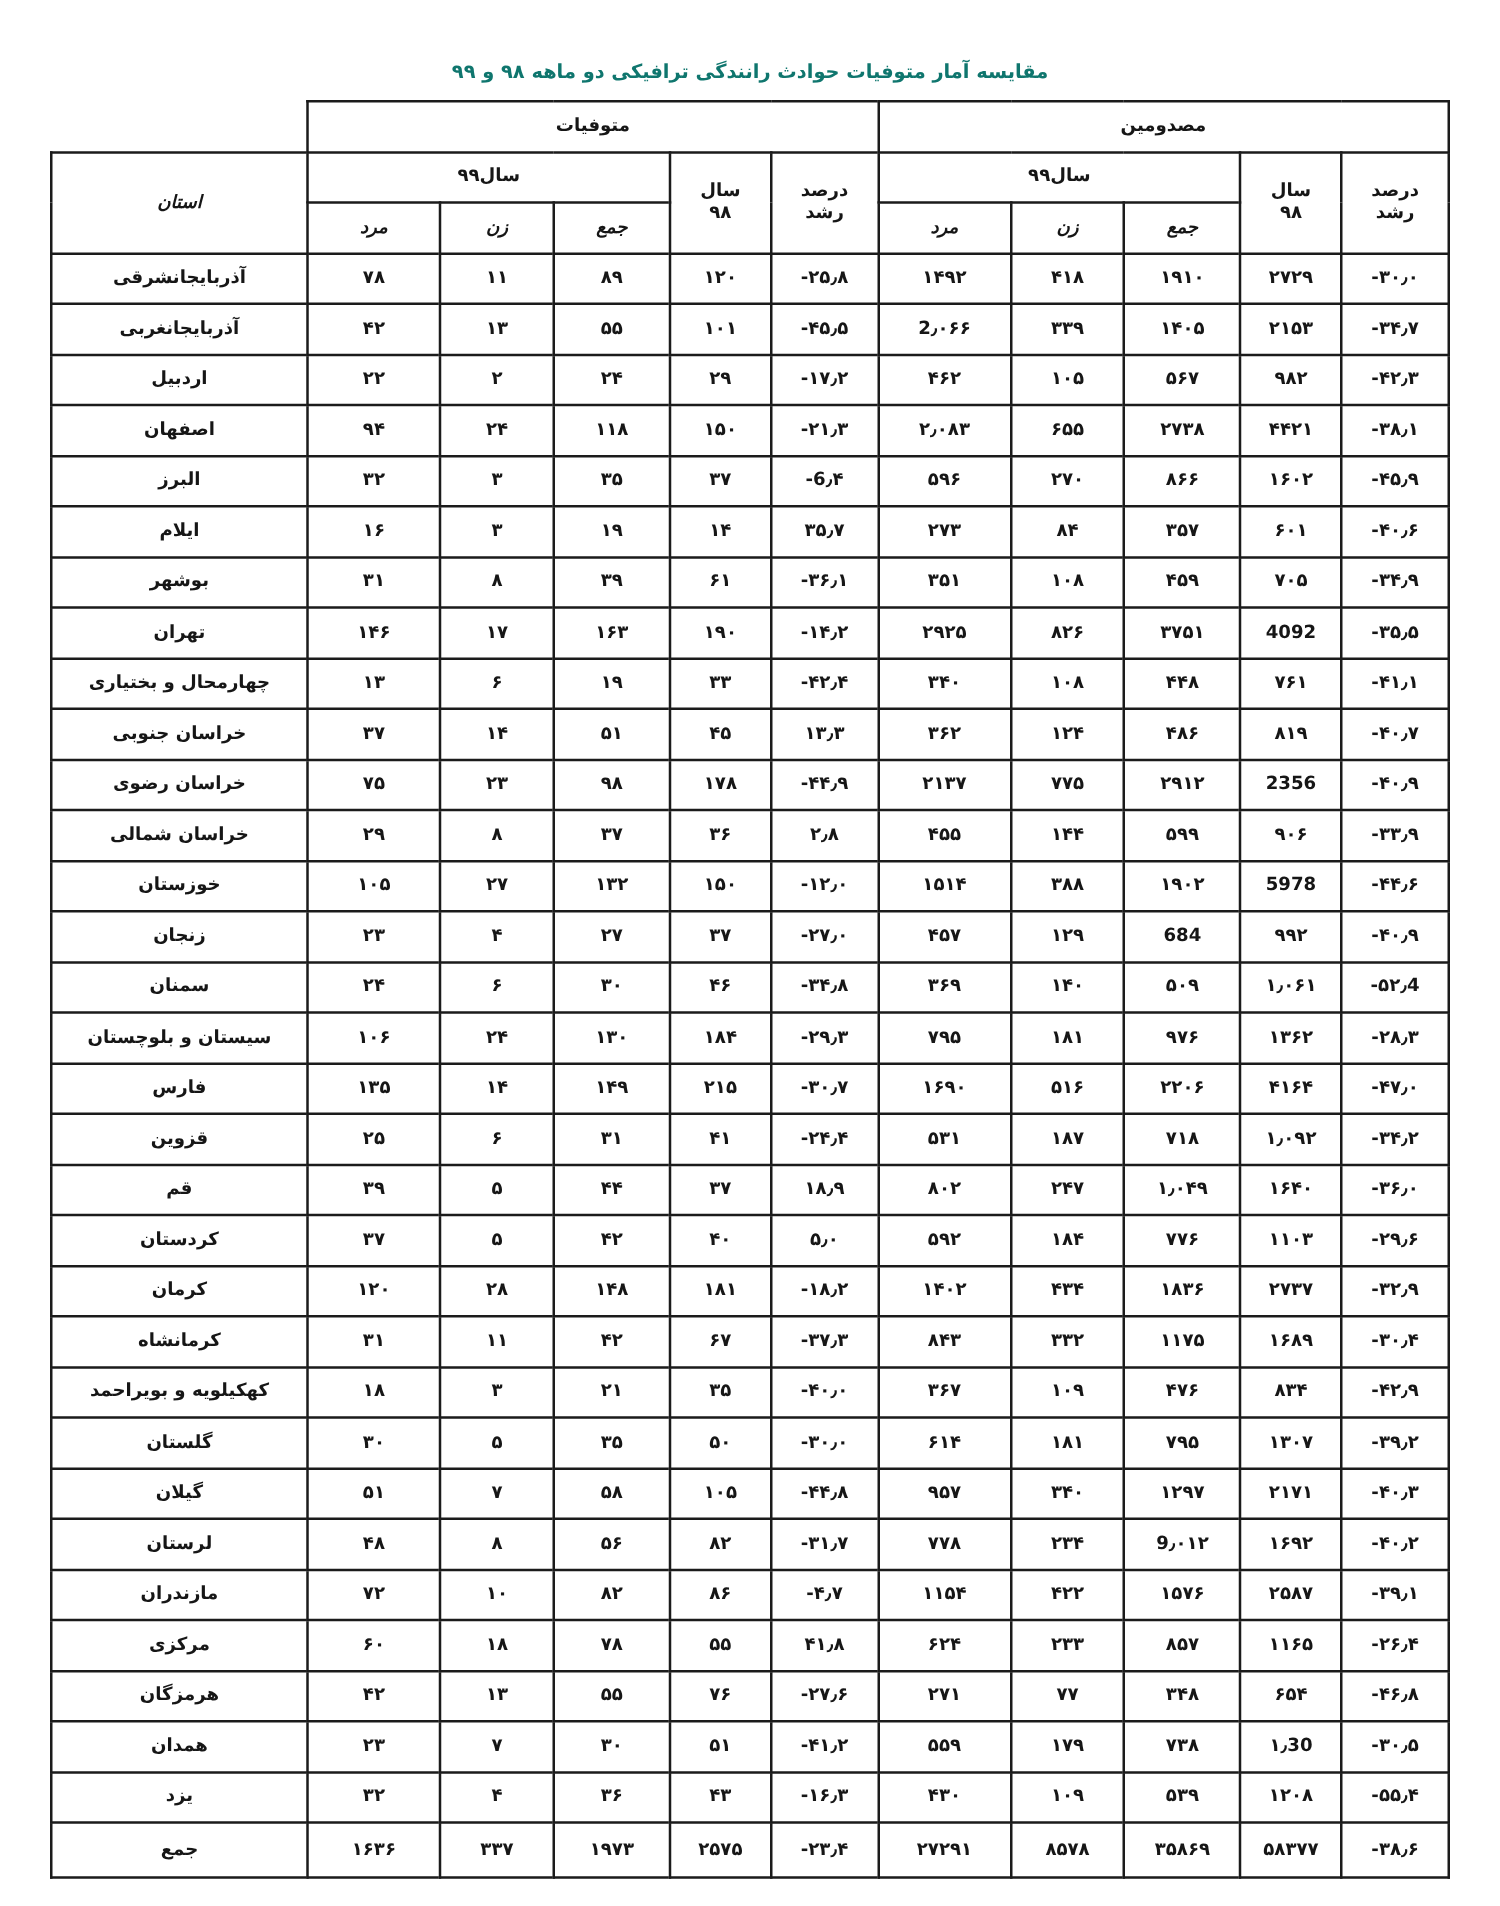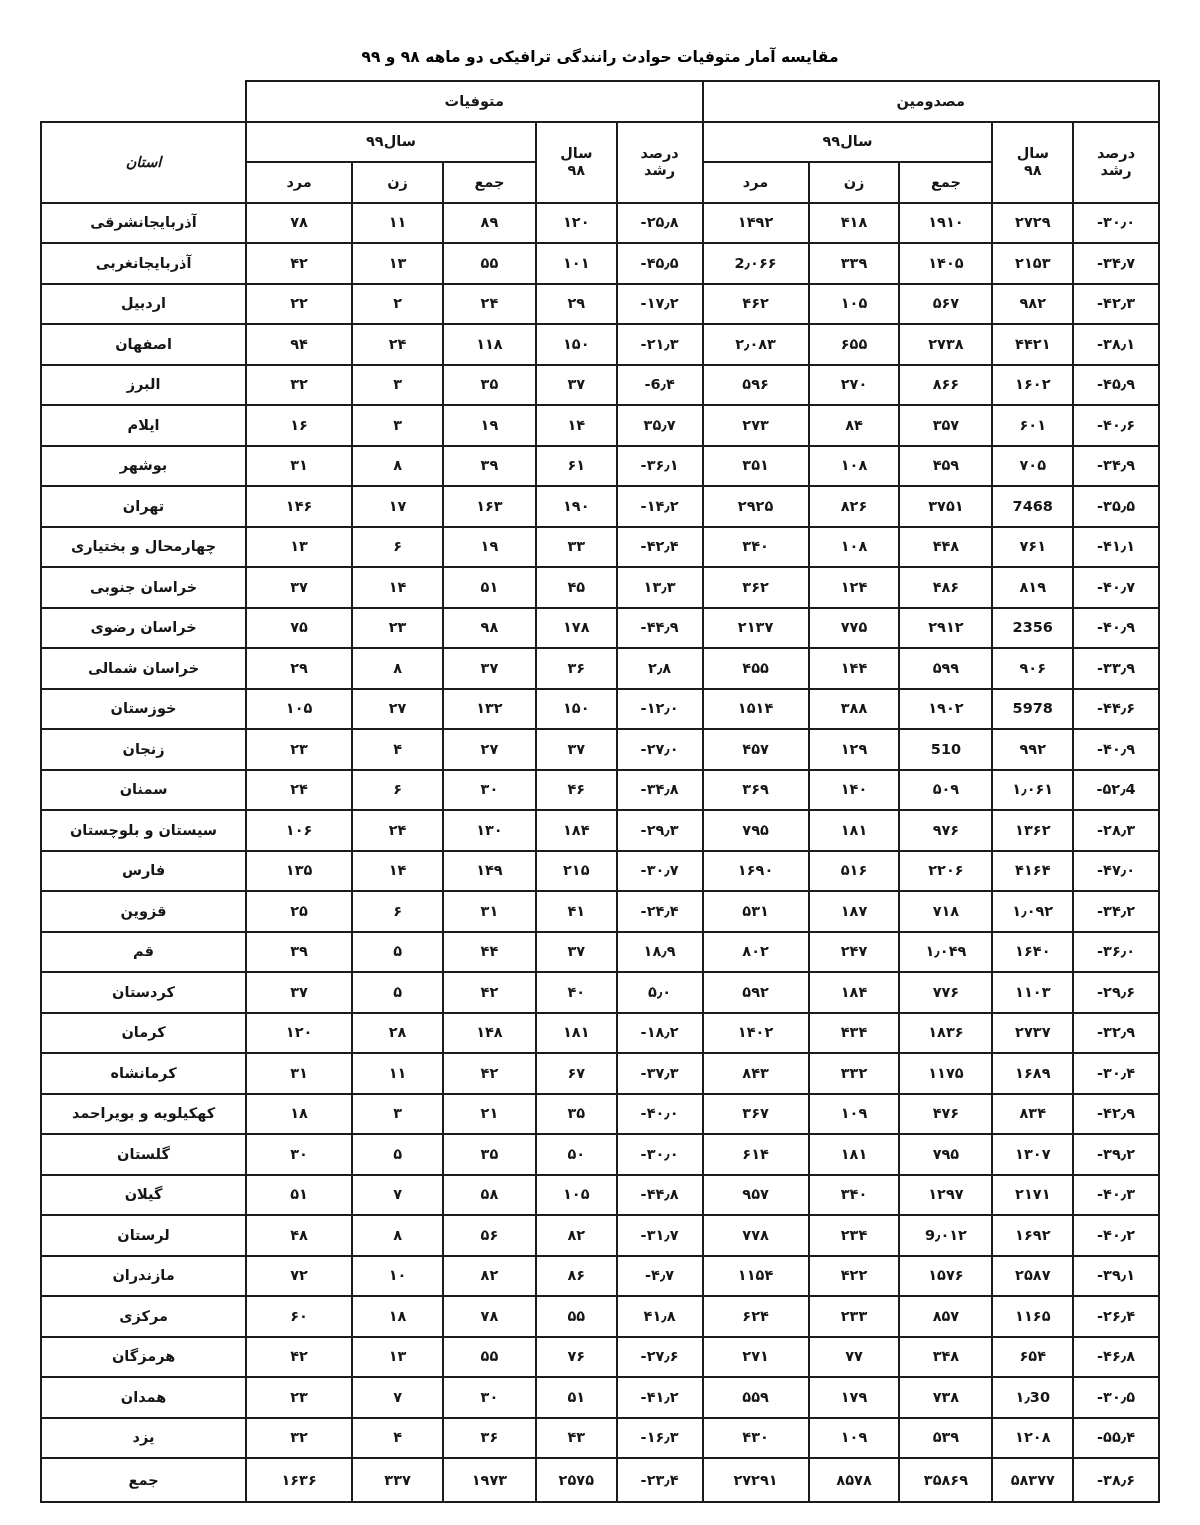--- a/index.html
+++ b/index.html
@@ -20,21 +20,21 @@
     position: relative;
     width: 1200px;
     height: 1525px;
     box-sizing: border-box;
     padding: 0;
   }
   #title {
     text-align: center;
     font-size: 15.5px;
     font-weight: bold;
-    color: #000000;
+    color: #0f766e;
     padding-top: 48px;
     padding-bottom: 14px;
     letter-spacing: 0.2px;
     direction: rtl;
   }
   #table-wrap {
     padding: 0 40px 0 40px;
   }
   table.stats {
     width: 1120px;
@@ -75,20 +75,21 @@
     height: 36px;
   }
   .twoline {
     font-size: 13.5px;
     line-height: 1.25;
     height: 78px;
   }
   .yearline {
     height: 39px;
     font-size: 14.5px;
+    font-style: italic;
   }
   .cell-green { background: #7ac143; color: #17330a; }
   .cell-orange { background: #f7b400; color: #3a2600; }
   .prov {
     text-align: right;
     padding-right: 18px;
     font-size: 14.5px;
     font-weight: bold;
   }
   .blank-cell { border: none !important; background: #ffffff; }
@@ -241,21 +242,21 @@
             <td>۳۵۱</td>
             <td>۳۶٫۱-</td>
             <td>۶۱</td>
             <td>۳۹</td>
             <td>۸</td>
             <td>۳۱</td>
             <td class="prov">بوشهر</td>
           </tr>
           <tr>
             <td>۳۵٫۵-</td>
-            <td>7468</td>
+            <td>4092</td>
             <td>۳۷۵۱</td>
             <td>۸۲۶</td>
             <td>۲۹۲۵</td>
             <td>۱۴٫۲-</td>
             <td>۱۹۰</td>
             <td>۱۶۳</td>
             <td>۱۷</td>
             <td>۱۴۶</td>
             <td class="prov">تهران</td>
           </tr>
@@ -320,21 +321,21 @@
             <td>۱۲٫۰-</td>
             <td>۱۵۰</td>
             <td>۱۳۲</td>
             <td>۲۷</td>
             <td>۱۰۵</td>
             <td class="prov">خوزستان</td>
           </tr>
           <tr>
             <td>۴۰٫۹-</td>
             <td>۹۹۲</td>
-            <td>510</td>
+            <td>684</td>
             <td>۱۲۹</td>
             <td>۴۵۷</td>
             <td>۲۷٫۰-</td>
             <td>۳۷</td>
             <td>۲۷</td>
             <td>۴</td>
             <td>۲۳</td>
             <td class="prov">زنجان</td>
           </tr>
           <tr>

